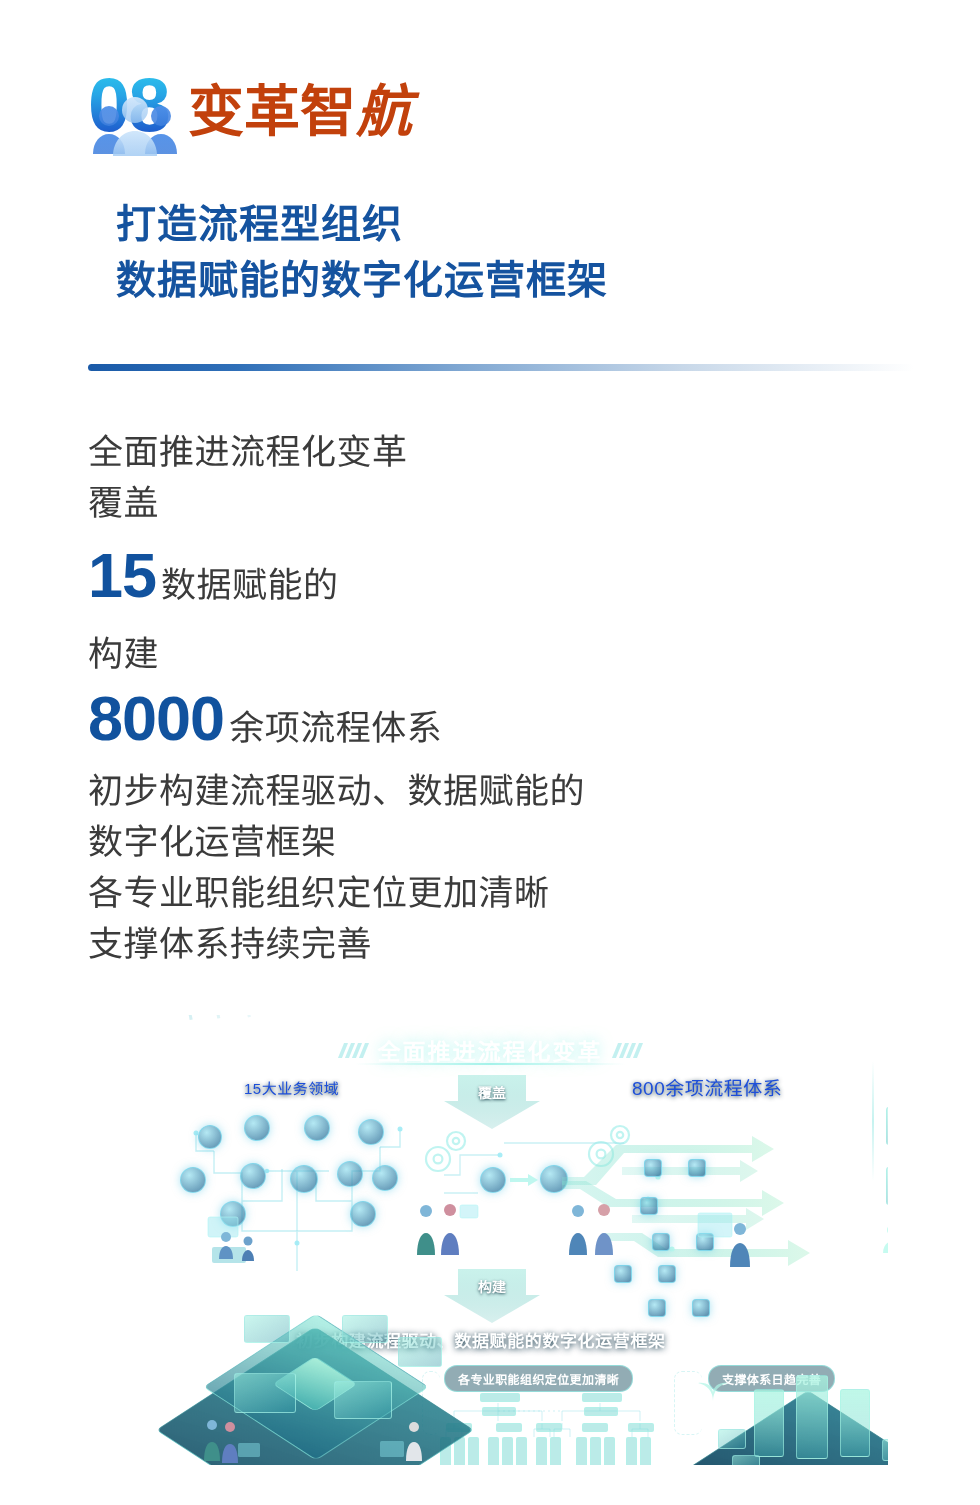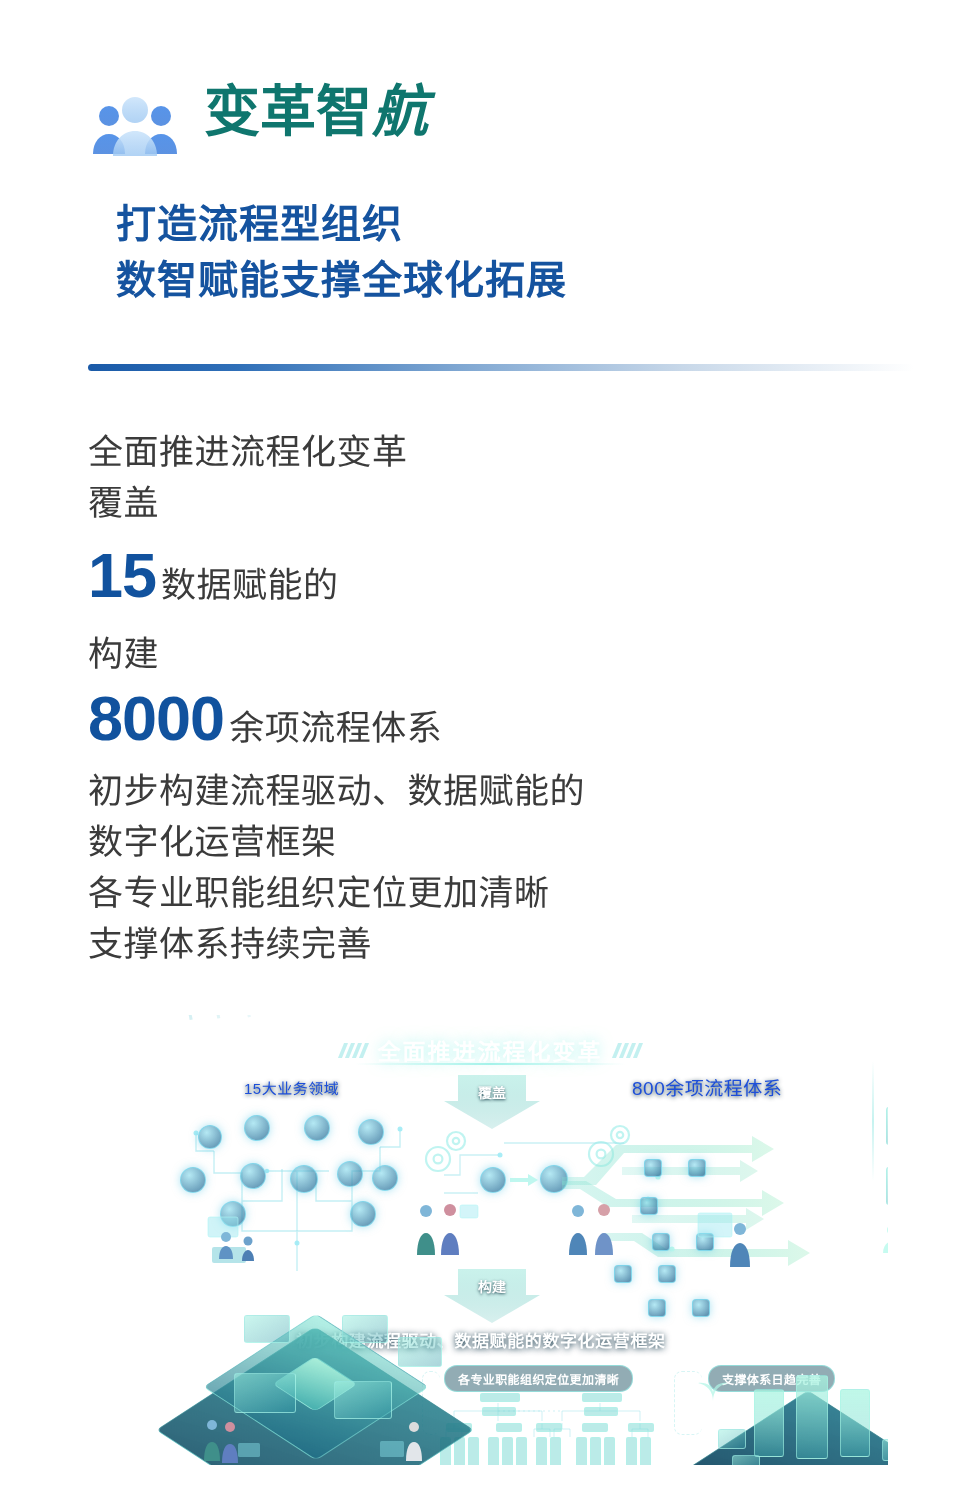--- a/index.html
+++ b/index.html
@@ -57,23 +57,23 @@
     left: 4px;
     top: 30px;
     width: 86px;
     height: 66px;
     pointer-events: none;
   }
 
   .title-main {
     font-size: 56px;
     font-weight: 700;
-    color: #0f766e;
+    color: #c2410c;
     line-height: 62px;
-    margin-left: 24px;
+    margin-left: 8px;
     white-space: nowrap;
   }
   .title-main .accent-char {
     font-style: italic;
     font-weight: 700;
   }
 
   
   .subtitle-block {
     position: absolute;
@@ -308,20 +308,21 @@
   }
 </style>
 </head>
 <body>
 
 <div class="page">
 
   <div class="header-row">
 
     <div class="num-badge">
+      <div class="num-text">08</div>
       <svg class="people-glyph" viewBox="0 0 86 66">
         <defs>
           <linearGradient id="pgBody" x1="0" y1="0" x2="0" y2="1">
             <stop offset="0%" stop-color="#cfe6fb" stop-opacity="0.95"></stop>
             <stop offset="100%" stop-color="#9ec8f2" stop-opacity="0.80"></stop>
           </linearGradient>
           <linearGradient id="pgSide" x1="0" y1="0" x2="0" y2="1">
             <stop offset="0%" stop-color="#4f8fe8" stop-opacity="0.95"></stop>
             <stop offset="100%" stop-color="#3f7fdd" stop-opacity="0.85"></stop>
           </linearGradient>
@@ -336,21 +337,21 @@
         <circle cx="43" cy="18" r="13" fill="url(#pgBody)"></circle>
         <path d="M21 64c0-15 10-25 22-25s22 10 22 25z" fill="url(#pgBody)"></path>
       </svg>
     </div>
 
     <div class="title-main"><span>变革智</span><span class="accent-char">航</span></div>
   </div>
 
   <div class="subtitle-block">
     <div class="subtitle-line">打造流程型组织</div>
-    <div class="subtitle-line">数智赋能支撑全球化拓展</div>
+    <div class="subtitle-line">数据赋能的数字化运营框架</div>
   </div>
 
   <div class="divider"></div>
 
   <div class="body-block">
     <div class="body-line">全面推进流程化变革</div>
     <div class="body-line">覆盖</div>
 
     <div class="gap-sm"></div>
     <div class="stat-line">

